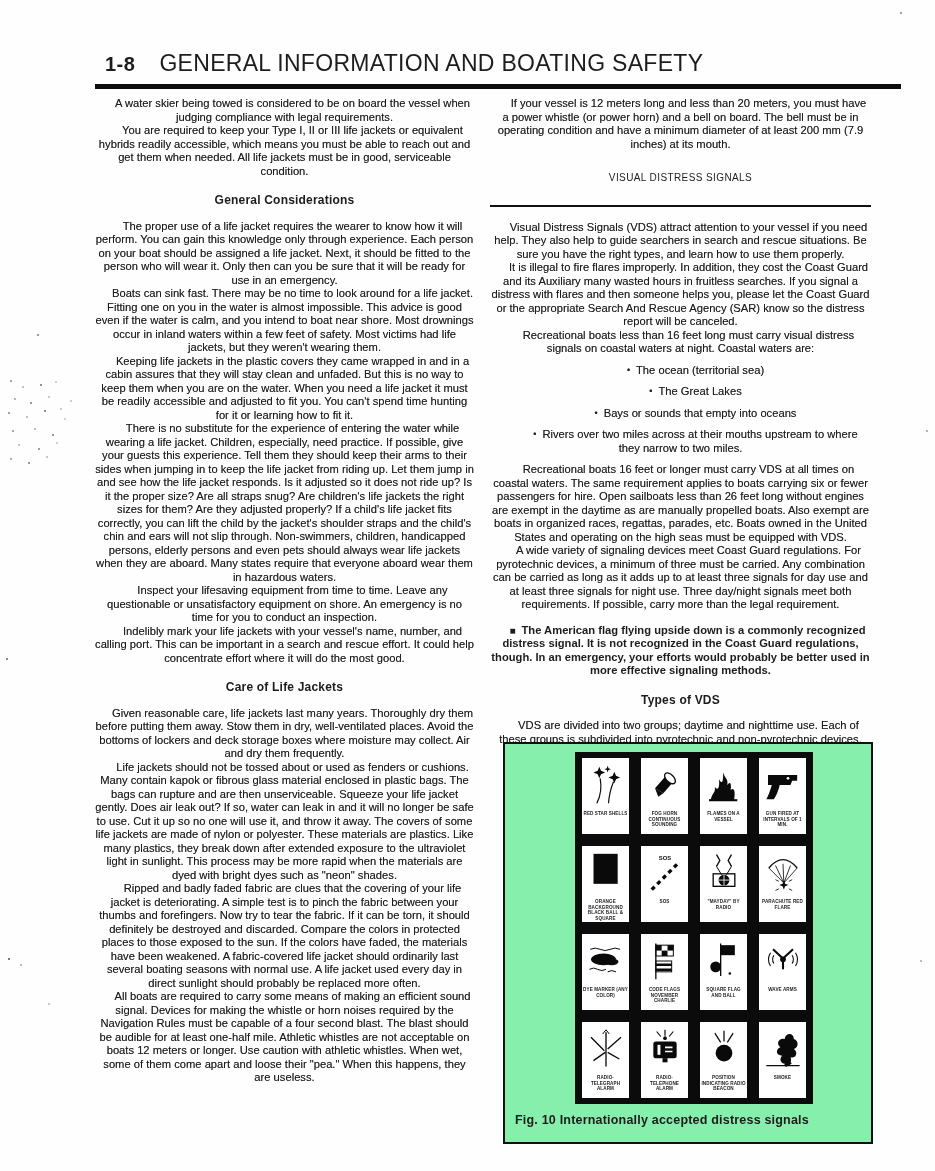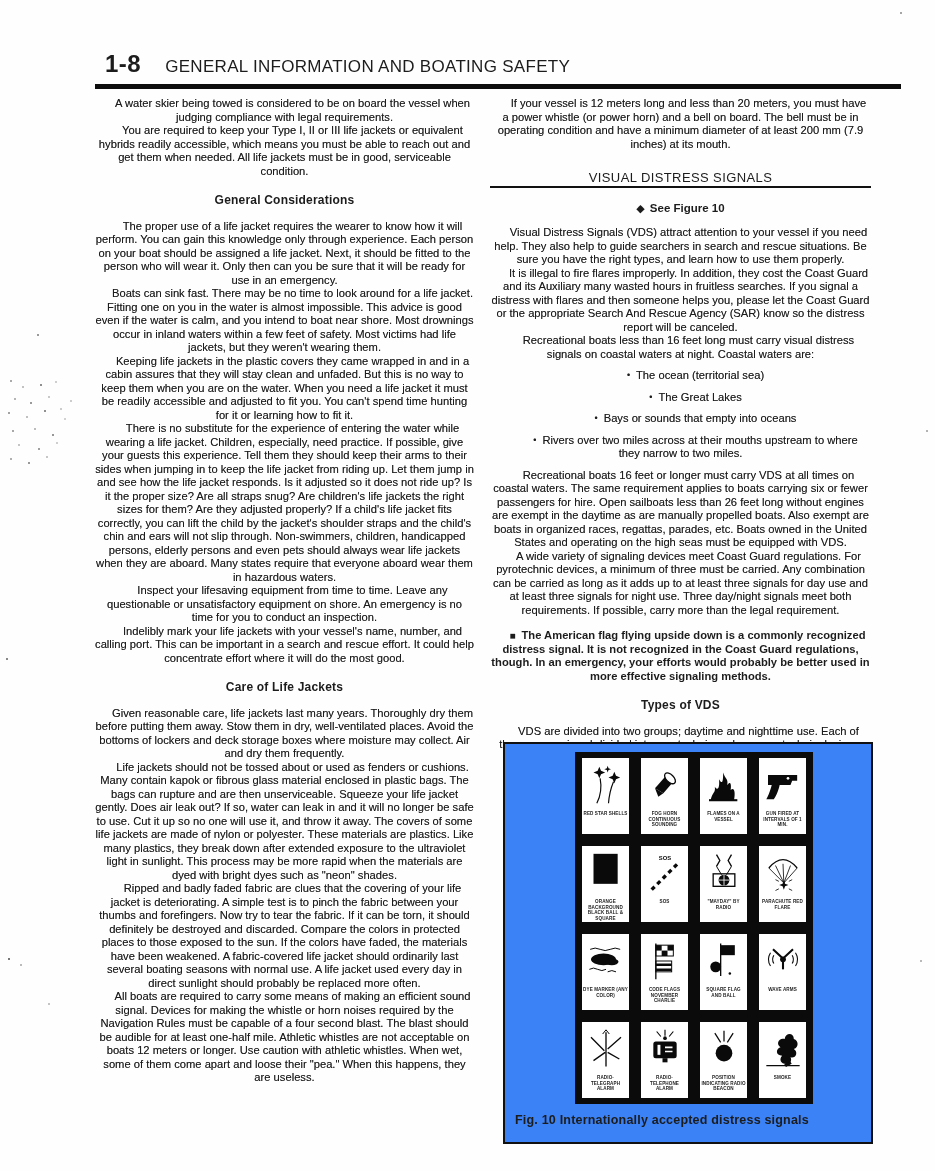--- a/index.html
+++ b/index.html
@@ -1,39 +1,39 @@
 <!DOCTYPE html>
 <html><head>
 <meta charset="utf-8">
 <style>
   html,body{margin:0;padding:0;background:#e8e8e8;}
   #page{position:relative;width:935px;height:1171px;background:#fefefe;overflow:hidden;
         font-family:"Liberation Sans","DejaVu Sans",sans-serif;color:#1c1c1c;}
   
   #header{position:absolute;left:105px;top:50px;display:flex;align-items:baseline;gap:24px;}
-  #page-label{font-size:24px;font-weight:700;letter-spacing:0.5px;}
-  #page-title{font-size:17px;font-weight:400;letter-spacing:0.3px;}
+  #page-label{font-size:20px;font-weight:700;letter-spacing:0.5px;}
+  #page-title{font-size:23px;font-weight:400;letter-spacing:0.3px;}
   #header-rule{position:absolute;left:95px;top:84px;width:806px;height:5px;background:#0d0d0d;}
   
   .col{position:absolute;top:97px;font-size:11.2px;line-height:13.5px;text-align:center;}
   #col-left{left:95px;width:379px;}
   #col-right{left:490px;width:381px;}
   .p{margin:0;text-indent:16px;text-shadow:0 0 0.4px rgba(30,30,30,0.55);}
   .bullet{margin:8px;text-indent:30px;text-shadow:0 0 0.4px rgba(30,30,30,0.55);}
   .bullet .glyph{font-size:9px;vertical-align:1px;padding-right:6px;}
   h3.sub{font-size:12px;font-weight:700;margin:16px 0 12px 0;letter-spacing:0.2px;}
-  h2.section{font-size:13px;font-weight:400;letter-spacing:0.4px;margin:20px 0 14px 0;
-             padding-bottom:1px;border-bottom:2.5px solid #111;}
+  h2.section{font-size:10px;font-weight:400;letter-spacing:0.4px;margin:20px 0 14px 0;
+             padding-bottom:20px;border-bottom:2.5px solid #111;}
   .see-figure{margin:0 0 11px 0;font-weight:700;font-size:11.5px;}
   .see-figure .glyph{font-size:11px;padding-right:5px;}
   .note{margin:12px 0 0 0;font-weight:700;text-indent:14px;}
   .note .glyph{font-size:10px;padding-right:6px;}
   
   #figure-box{position:absolute;left:503px;top:742px;width:366px;height:398px;
-              border:2.5px solid #111;background:#3b82f6;}
+              border:2.5px solid #111;background:#86efac;}
   #signal-panel{margin:8px 0 0 70px;width:238px;height:352px;background:#0b0b0b;
                 display:grid;grid-template-columns:repeat(4,47px);grid-auto-rows:76px;
                 gap:12px;padding:6px 7px;box-sizing:border-box;}
   .cell{background:#fff;display:flex;flex-direction:column;align-items:center;overflow:hidden;}
   .cell svg{width:40px;height:52px;flex:0 0 auto;margin-top:1px;}
   .cell .lbl{font-size:4.6px;line-height:1.25;font-weight:700;text-align:center;
              letter-spacing:0.1px;padding:0 1px 2px 1px;}
   #figure-caption{margin:9px 0 0 10px;font-size:12.5px;font-weight:700;letter-spacing:0.2px;}
   
   #noise{position:absolute;left:0;top:0;width:2px;height:2px;background:transparent;
@@ -70,23 +70,20 @@
     <h3 class="sub">Care of Life Jackets</h3>
     <p class="p">Given reasonable care, life jackets last many years. Thoroughly dry them before putting them away. Stow them in dry, well-ventilated places. Avoid the bottoms of lockers and deck storage boxes where moisture may collect. Air and dry them frequently.</p>
     <p class="p">Life jackets should not be tossed about or used as fenders or cushions. Many contain kapok or fibrous glass material enclosed in plastic bags. The bags can rupture and are then unserviceable. Squeeze your life jacket gently. Does air leak out? If so, water can leak in and it will no longer be safe to use. Cut it up so no one will use it, and throw it away. The covers of some life jackets are made of nylon or polyester. These materials are plastics. Like many plastics, they break down after extended exposure to the ultraviolet light in sunlight. This process may be more rapid when the materials are dyed with bright dyes such as "neon" shades.</p>
     <p class="p">Ripped and badly faded fabric are clues that the covering of your life jacket is deteriorating. A simple test is to pinch the fabric between your thumbs and forefingers. Now try to tear the fabric. If it can be torn, it should definitely be destroyed and discarded. Compare the colors in protected places to those exposed to the sun. If the colors have faded, the materials have been weakened. A fabric-covered life jacket should ordinarily last several boating seasons with normal use. A life jacket used every day in direct sunlight should probably be replaced more often.</p>
     <p class="p">All boats are required to carry some means of making an efficient sound signal. Devices for making the whistle or horn noises required by the Navigation Rules must be capable of a four second blast. The blast should be audible for at least one-half mile. Athletic whistles are not acceptable on boats 12 meters or longer. Use caution with athletic whistles. When wet, some of them come apart and loose their "pea." When this happens, they are useless.</p>
   </div>
 
   <div class="col" id="col-right">
     <p class="p">If your vessel is 12 meters long and less than 20 meters, you must have a power whistle (or power horn) and a bell on board. The bell must be in operating condition and have a minimum diameter of at least 200 mm (7.9 inches) at its mouth.</p>
     <h2 class="section">VISUAL DISTRESS SIGNALS</h2>
-    <p class="see-figure">
-      <span class="glyph">◆</span><span>See Figure 10</span>
-    </p>
     <p class="p">Visual Distress Signals (VDS) attract attention to your vessel if you need help. They also help to guide searchers in search and rescue situations. Be sure you have the right types, and learn how to use them properly.</p>
     <p class="p">It is illegal to fire flares improperly. In addition, they cost the Coast Guard and its Auxiliary many wasted hours in fruitless searches. If you signal a distress with flares and then someone helps you, please let the Coast Guard or the appropriate Search And Rescue Agency (SAR) know so the distress report will be canceled.</p>
     <p class="p">Recreational boats less than 16 feet long must carry visual distress signals on coastal waters at night. Coastal waters are:</p>
     <p class="bullet"><span class="glyph">•</span><span>The ocean (territorial sea)</span></p>
     <p class="bullet"><span class="glyph">•</span><span>The Great Lakes</span></p>
     <p class="bullet"><span class="glyph">•</span><span>Bays or sounds that empty into oceans</span></p>
     <p class="bullet"><span class="glyph">•</span><span>Rivers over two miles across at their mouths upstream to where they narrow to two miles.</span></p>
     <p class="p">Recreational boats 16 feet or longer must carry VDS at all times on coastal waters. The same requirement applies to boats carrying six or fewer passengers for hire. Open sailboats less than 26 feet long without engines are exempt in the daytime as are manually propelled boats. Also exempt are boats in organized races, regattas, parades, etc. Boats owned in the United States and operating on the high seas must be equipped with VDS.</p>
     <p class="p">A wide variety of signaling devices meet Coast Guard regulations. For pyrotechnic devices, a minimum of three must be carried. Any combination can be carried as long as it adds up to at least three signals for day use and at least three signals for night use. Three day/night signals meet both requirements. If possible, carry more than the legal requirement.</p>
     <p class="note"><span class="glyph">■</span><span>The American flag flying upside down is a commonly recognized distress signal. It is not recognized in the Coast Guard regulations, though. In an emergency, your efforts would probably be better used in more effective signaling methods.</span></p>

